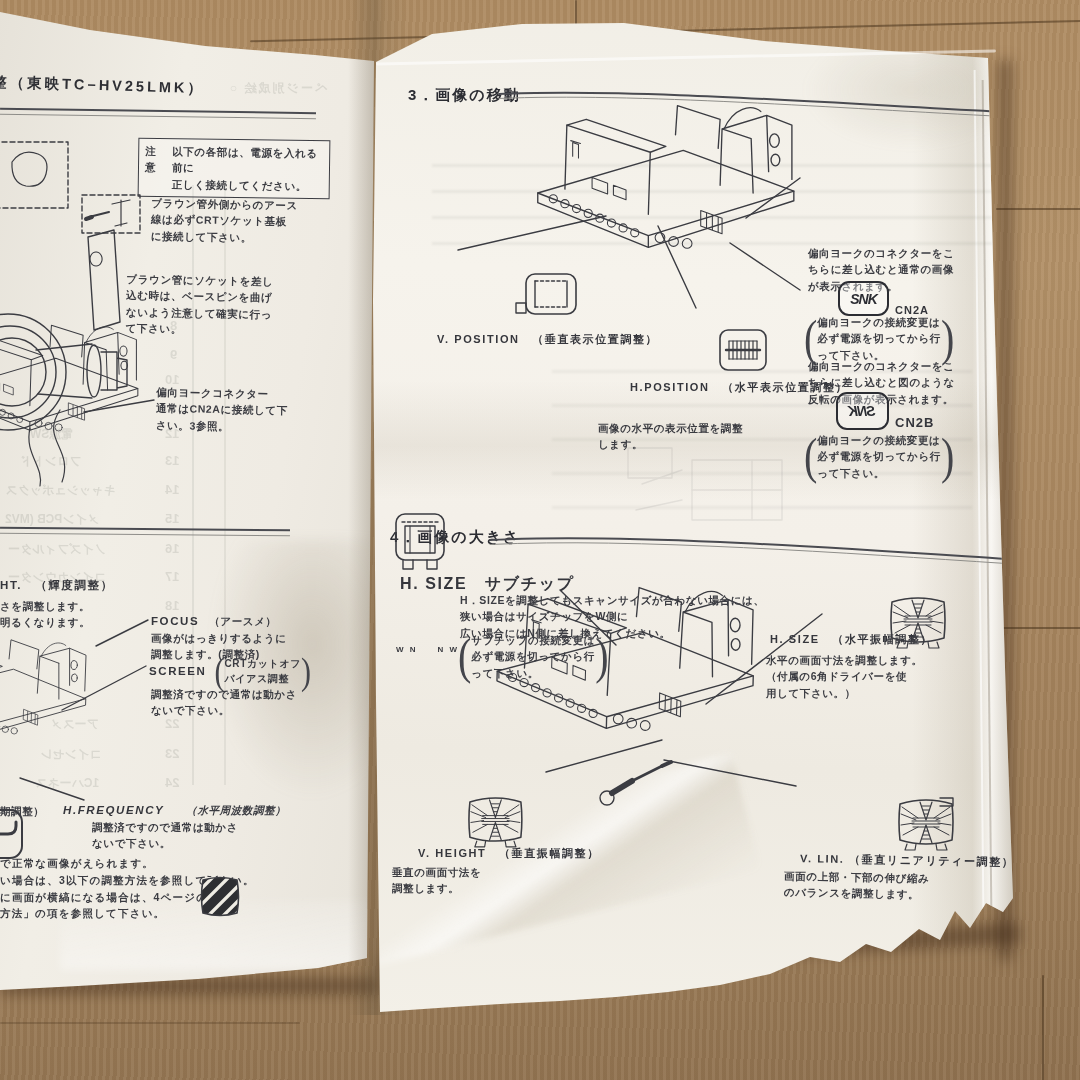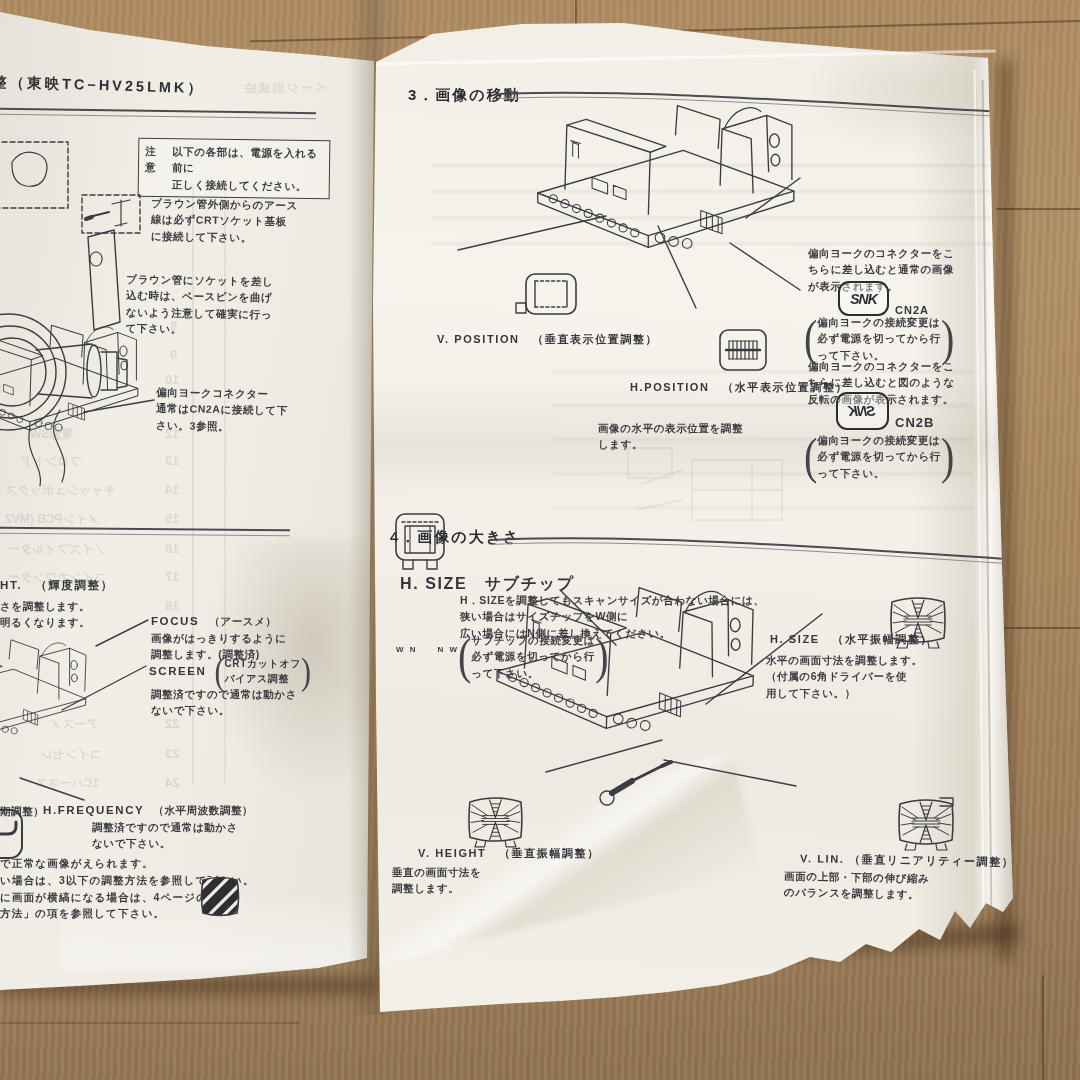--- a/index.html
+++ b/index.html
@@ -121,21 +121,21 @@
       <span class="en" style="margin-right:8px;">SCREEN</span>
       <span class="bigparen" style="font-size:30px;">(</span>
       <span class="jp" style="font-size:10px;">CRTカットオフ
 バイアス調整</span>
       <span class="bigparen" style="font-size:30px;">)</span>
     </div>
     <div class="jp abs" style="left:151px;top:686px;">調整済ですので通常は動かさ
 ないで下さい。</div>
 
     <div class="jp abs" style="left:0;top:803px;">期調整）</div>
-    <div class="abs" style="left:43px;top:802px;display:flex;gap:9px;align-items:baseline;">
+    <div class="abs" style="left:63px;top:802px;display:flex;gap:22px;align-items:baseline;font-style:italic;">
       <span class="en">H.FREQUENCY</span>
       <span class="jp">（水平周波数調整）</span>
     </div>
     <div class="jp abs" style="left:92px;top:819px;">調整済ですので通常は動かさ
 ないで下さい。</div>
 
     <div class="jp abs" style="left:0;top:855px;letter-spacing:1.2px;line-height:1.6;">で正常な画像がえられます。
 い場合は、3以下の調整方法を参照して下さい。
 に画面が横縞になる場合は、4ページの6
 方法」の項を参照して下さい。</div>

